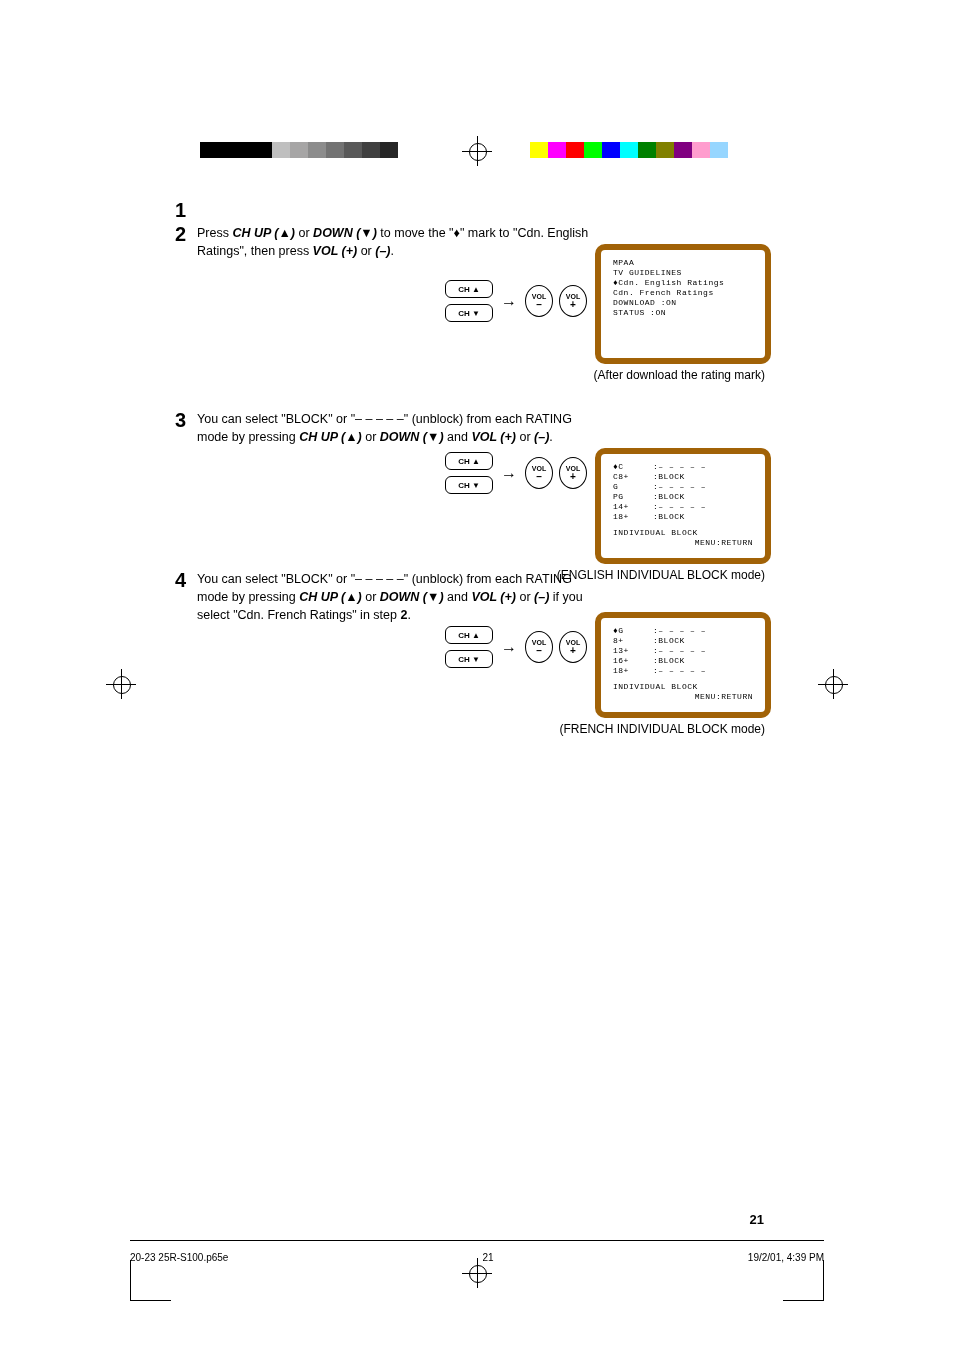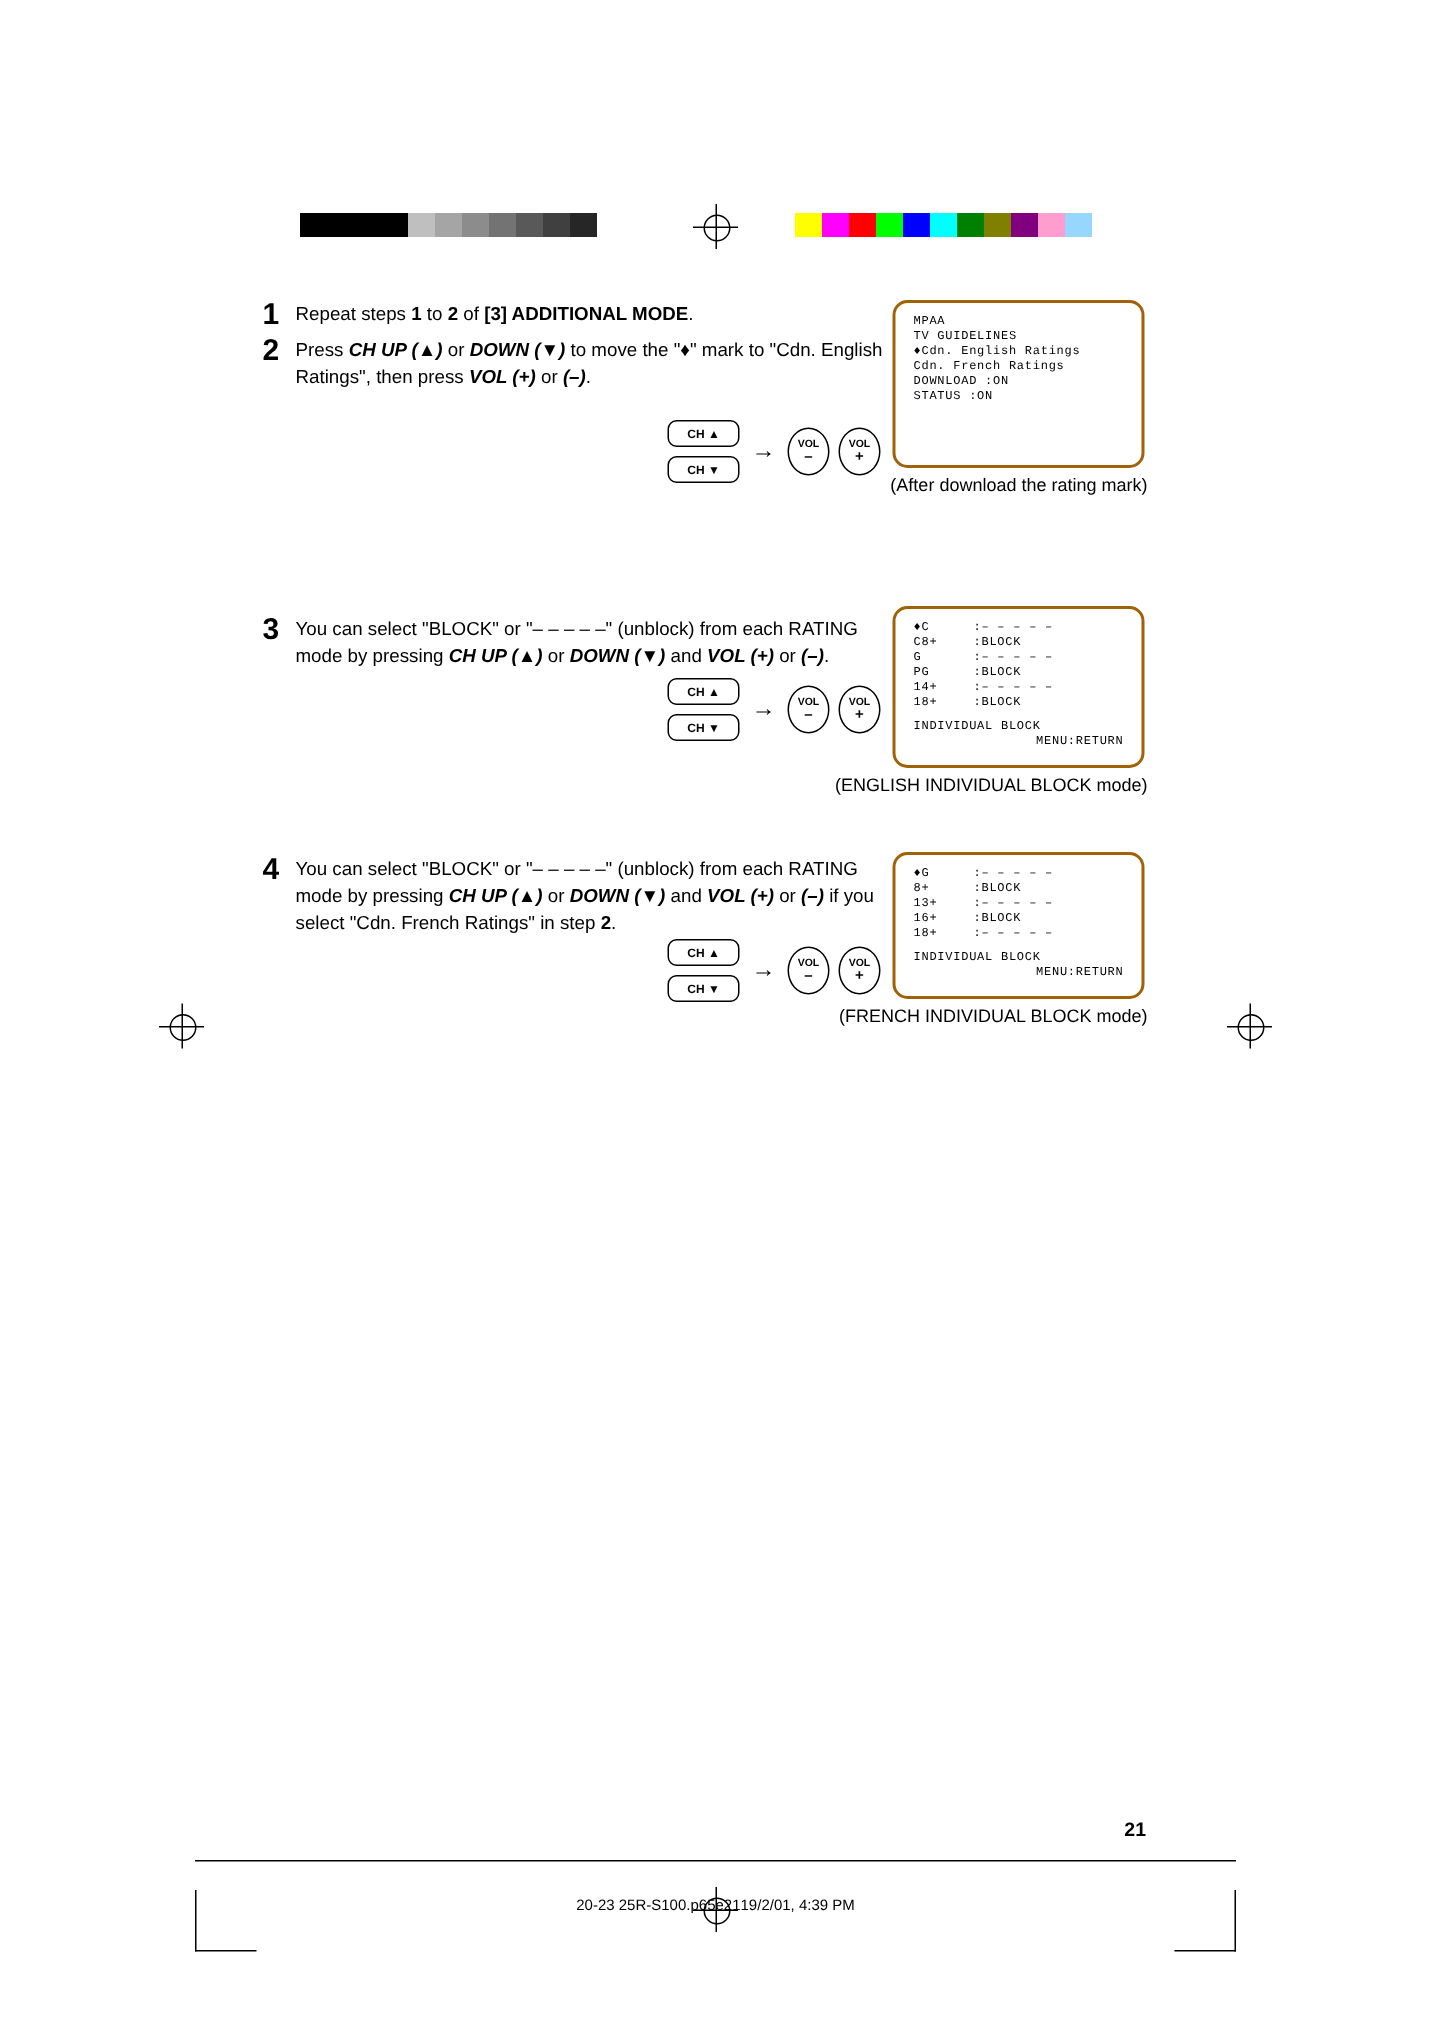--- a/index.html
+++ b/index.html
@@ -78,28 +78,29 @@
     width: 22px;
     flex-shrink: 0;
     line-height: 1;
   }
   .step-text {
     font-size: 12.5px;
     line-height: 1.45;
     flex: 1;
   }
   .osd-box {
-    border: 2px solid #a16207;
+    border: 6px solid #a16207;
     border-radius: 10px;
     padding: 8px 12px 10px 12px;
     font-family: "Courier New", monospace;
     font-size: 8px;
     line-height: 1.25;
     width: 140px;
     letter-spacing: 0.5px;
+    margin-top: 44px;
   }
   .osd-wrap {
     position: absolute;
   }
   .caption {
     font-size: 12px;
     margin-top: 4px;
     text-align: right;
   }
   .btn-cluster {
@@ -152,24 +153,24 @@
     border-bottom:5px solid transparent;
     border-left:8px solid #000;
     vertical-align:middle;
   }
   .footer {
     position:absolute;
     left:130px;
     right:130px;
     top:1240px;
     border-top:1px solid #000;
-    padding-top:24px;
+    padding-top:11px;
     font-size:10px;
     display:flex;
-    justify-content:center;
+    justify-content:space-between;
   }
   .page-num {
     position:absolute;
     right:190px;
     top:1212px;
     font-weight:bold;
     font-size:13px;
   }
   .side-reg-left { position:absolute; left:110px; top:673px; }
   .side-reg-right { position:absolute; right:110px; top:673px; }
@@ -226,23 +227,20 @@
     </div>
 
   <div class="content">
 
 
 
     <div class="block-batch" style="position:relative; height:170px;">
 
       <div class="step-row">
         <div class="step-num">1</div>
-        <div class="step-text">
-          <span>Repeat steps </span><b>1</b><span> to </span><b>2</b><span> of </span><b>[3] ADDITIONAL MODE</b><span>.</span>
-        </div>
       </div>
 
       <div class="step-row">
         <div class="step-num">2</div>
         <div class="step-text" style="max-width:400px;">
           <span>Press </span><b><i>CH UP (▲)</i></b><span> or </span><b><i>DOWN (▼)</i></b><span>  to move the "</span><span>♦</span><span>" mark to "Cdn. English Ratings", then press </span><b><i>VOL (+)</i></b><span> or </span><b><i>(–)</i></b><span>.</span>
         </div>
       </div>
 
       <div class="btn-cluster" style="left:270px; top:80px;">

